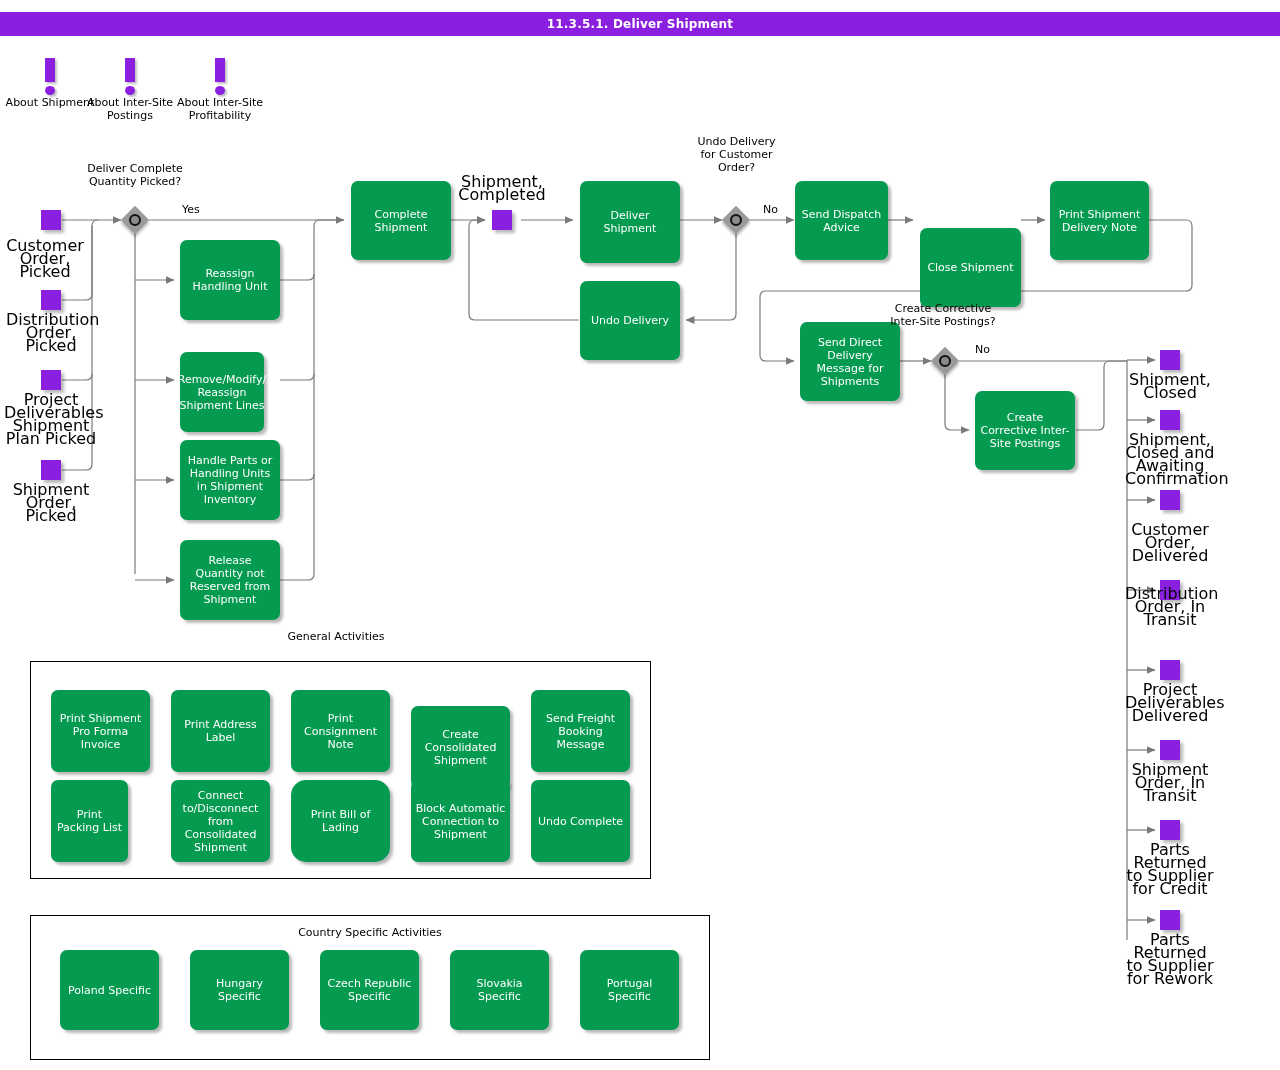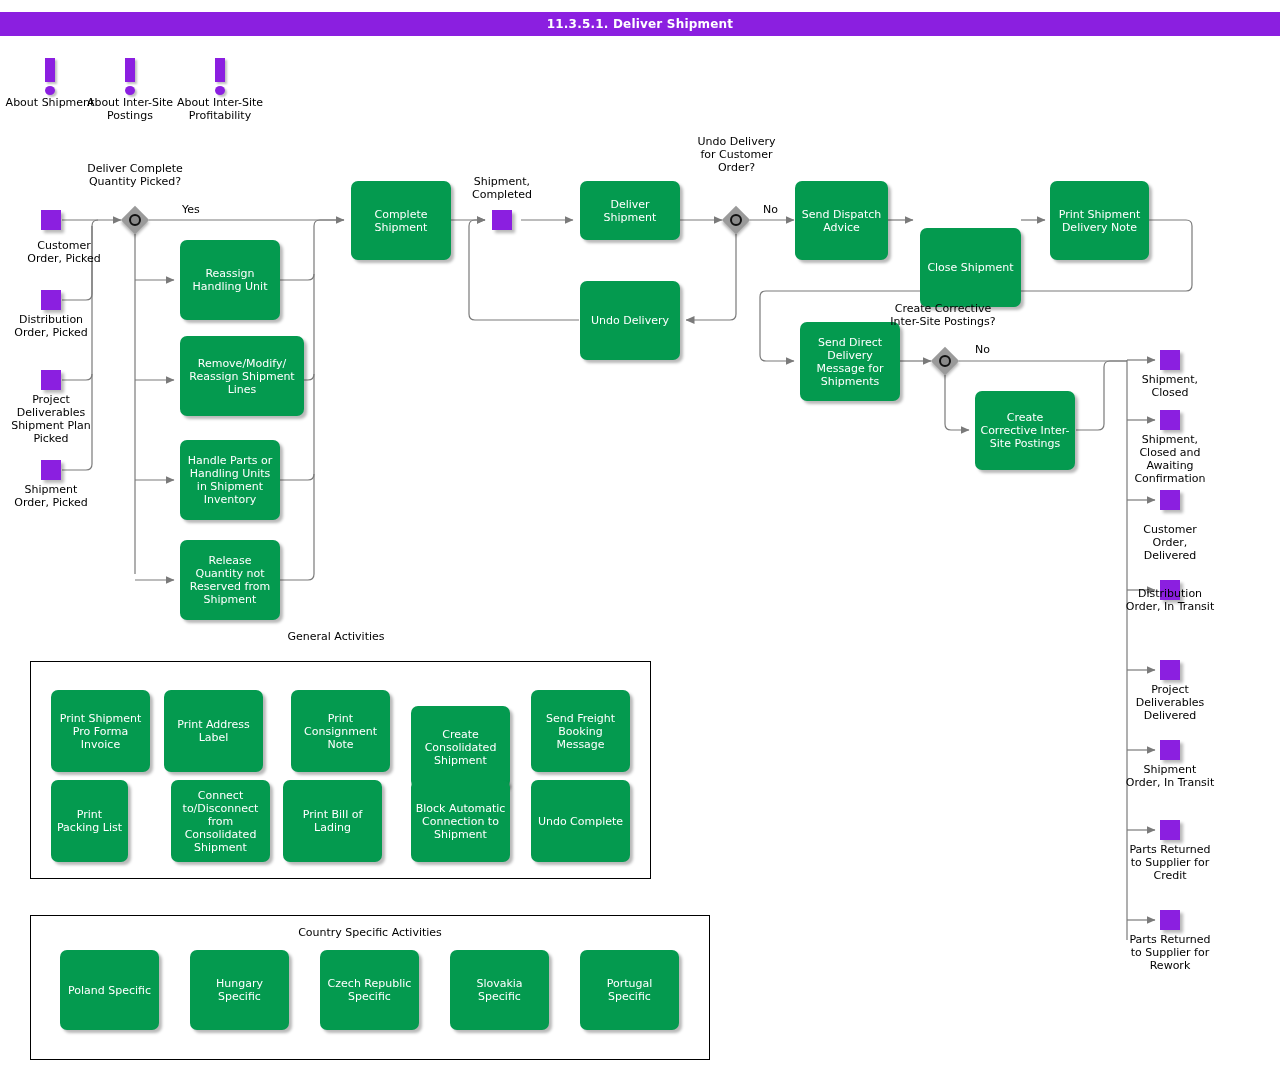--- a/index.html
+++ b/index.html
@@ -16,21 +16,21 @@
 
   
   .task{position:absolute;background:#049A4F;border-radius:7px;color:#fff;
         display:flex;align-items:center;justify-content:center;text-align:center;
         font-size:11px;line-height:13px;padding:2px 4px;box-sizing:border-box;
         box-shadow:3px 3px 3px rgba(0,0,0,.28);}
 
   
   .state{position:absolute;width:20px;height:20px;background:#8B1FE0;
          box-shadow:3px 3px 3px rgba(0,0,0,.28);}
-  .state-lbl{position:absolute;text-align:center;font-size:11px;line-height:13px;color:#000;}
+  .state-lbl{position:absolute;text-align:center;font-size:16px;line-height:13px;color:#000;}
 
   
   .gw{position:absolute;width:28px;height:28px;}
   .gw .dia{position:absolute;left:0;top:0;width:20px;height:20px;background:#9A9A9A;
            transform:rotate(45deg);margin:4px;box-shadow:2px 2px 3px rgba(0,0,0,.3);}
   .gw .ring{position:absolute;left:8px;top:8px;width:12px;height:12px;border-radius:50%;
             border:2px solid #111;background:#8A8A8A;box-sizing:border-box;}
 
   
   .gw-lbl{position:absolute;text-align:center;font-size:11px;line-height:13px;color:#000;}
@@ -135,49 +135,49 @@
 </div>
 <div class="info" style="left:175px;top:58px;">
   <div class="bang">
       <div class="bar"></div>
       <div class="dot"></div>
     </div>
   <div class="cap">About Inter-Site Profitability</div>
 </div>
 
 <div class="state" style="left:41px;top:210px;"></div>
-<div class="state-lbl" style="left:19px;top:239px;width:90px;">Customer Order, Picked</div>
+<div class="state-lbl" style="left:0;top:239px;width:90px;">Customer Order, Picked</div>
 
 <div class="state" style="left:41px;top:290px;"></div>
 <div class="state-lbl" style="left:6px;top:313px;width:90px;">Distribution Order, Picked</div>
 
 <div class="state" style="left:41px;top:370px;"></div>
 <div class="state-lbl" style="left:4px;top:393px;width:94px;">Project Deliverables Shipment Plan Picked</div>
 
 <div class="state" style="left:41px;top:460px;"></div>
 <div class="state-lbl" style="left:6px;top:483px;width:90px;">Shipment Order, Picked</div>
 
 <div class="gw-lbl" style="left:85px;top:162px;width:100px;">Deliver Complete Quantity Picked?</div>
 <div class="gw" style="left:121px;top:206px;">
   <div class="dia"></div>
   <div class="ring"></div>
 </div>
 <div class="edge-lbl" style="left:182px;top:203px;">Yes</div>
 
 <div class="task" style="left:180px;top:240px;width:100px;height:80px;">Reassign Handling Unit</div>
-<div class="task" style="left:180px;top:336px;width:124px;height:80px;">Remove/Modify/ Reassign Shipment Lines</div>
+<div class="task" style="left:180px;top:352px;width:84px;height:80px;">Remove/Modify/ Reassign Shipment Lines</div>
 <div class="task" style="left:180px;top:440px;width:100px;height:80px;">Handle Parts or Handling Units in Shipment Inventory</div>
 <div class="task" style="left:180px;top:540px;width:100px;height:80px;">Release Quantity not Reserved from Shipment</div>
 
 <div class="task" style="left:351px;top:181px;width:100px;height:79px;">Complete Shipment</div>
 
 <div class="state-lbl" style="left:456px;top:175px;width:92px;">Shipment, Completed</div>
 <div class="state" style="left:492px;top:210px;"></div>
 
-<div class="task" style="left:580px;top:181px;width:100px;height:59px;">Deliver Shipment</div>
+<div class="task" style="left:580px;top:181px;width:100px;height:82px;">Deliver Shipment</div>
 <div class="task" style="left:580px;top:281px;width:100px;height:79px;text-align:center;">Undo Delivery</div>
 
 <div class="gw-lbl" style="left:694px;top:135px;width:85px;">Undo Delivery for Customer Order?</div>
 <div class="gw" style="left:722px;top:206px;">
   <div class="dia"></div>
   <div class="ring"></div>
 </div>
 <div class="edge-lbl" style="left:763px;top:203px;">No</div>
 
 <div class="task" style="left:795px;top:181px;width:93px;height:79px;">Send Dispatch Advice</div>
@@ -215,27 +215,27 @@
 
 <div class="state" style="left:1160px;top:820px;"></div>
 <div class="state-lbl" style="left:1125px;top:843px;width:90px;">Parts Returned to Supplier for Credit</div>
 
 <div class="state" style="left:1160px;top:910px;"></div>
 <div class="state-lbl" style="left:1125px;top:933px;width:90px;">Parts Returned to Supplier for Rework</div>
 
 <div class="panel-title" style="left:286px;top:630px;width:100px;">General Activities</div>
 <div class="panel" style="left:30px;top:661px;width:621px;height:218px;"></div>
 <div class="task" style="left:51px;top:690px;width:99px;height:82px;">Print Shipment Pro Forma Invoice</div>
-<div class="task" style="left:164px;top:690px;width:99px;height:82px;">Print Address Label</div>
+<div class="task" style="left:171px;top:690px;width:99px;height:82px;">Print Address Label</div>
 <div class="task" style="left:291px;top:690px;width:99px;height:82px;">Print Consignment Note</div>
 <div class="task" style="left:411px;top:690px;width:99px;height:82px;margin-top:16px;">Create Consolidated Shipment</div>
 <div class="task" style="left:531px;top:690px;width:99px;height:82px;">Send Freight Booking Message</div>
 <div class="task" style="left:51px;top:780px;width:77px;height:82px;">Print Packing List</div>
 <div class="task" style="left:171px;top:780px;width:99px;height:82px;">Connect to/Disconnect from Consolidated Shipment</div>
-<div class="task" style="left:283px;top:780px;width:99px;height:82px;">Print Bill of Lading</div>
+<div class="task" style="left:291px;top:780px;width:99px;height:82px;border-radius:15px;">Print Bill of Lading</div>
 <div class="task" style="left:411px;top:780px;width:99px;height:82px;">Block Automatic Connection to Shipment</div>
 <div class="task" style="left:531px;top:780px;width:99px;height:82px;">Undo Complete</div>
 
 <div class="panel" style="left:30px;top:915px;width:680px;height:145px;"></div>
 <div class="panel-title" style="left:270px;top:926px;width:200px;">Country Specific Activities</div>
 <div class="task" style="left:60px;top:950px;width:99px;height:80px;">Poland Specific</div>
 <div class="task" style="left:190px;top:950px;width:99px;height:80px;">Hungary Specific</div>
 <div class="task" style="left:320px;top:950px;width:99px;height:80px;">Czech Republic Specific</div>
 <div class="task" style="left:450px;top:950px;width:99px;height:80px;">Slovakia Specific</div>
 <div class="task" style="left:580px;top:950px;width:99px;height:80px;">Portugal Specific</div>

